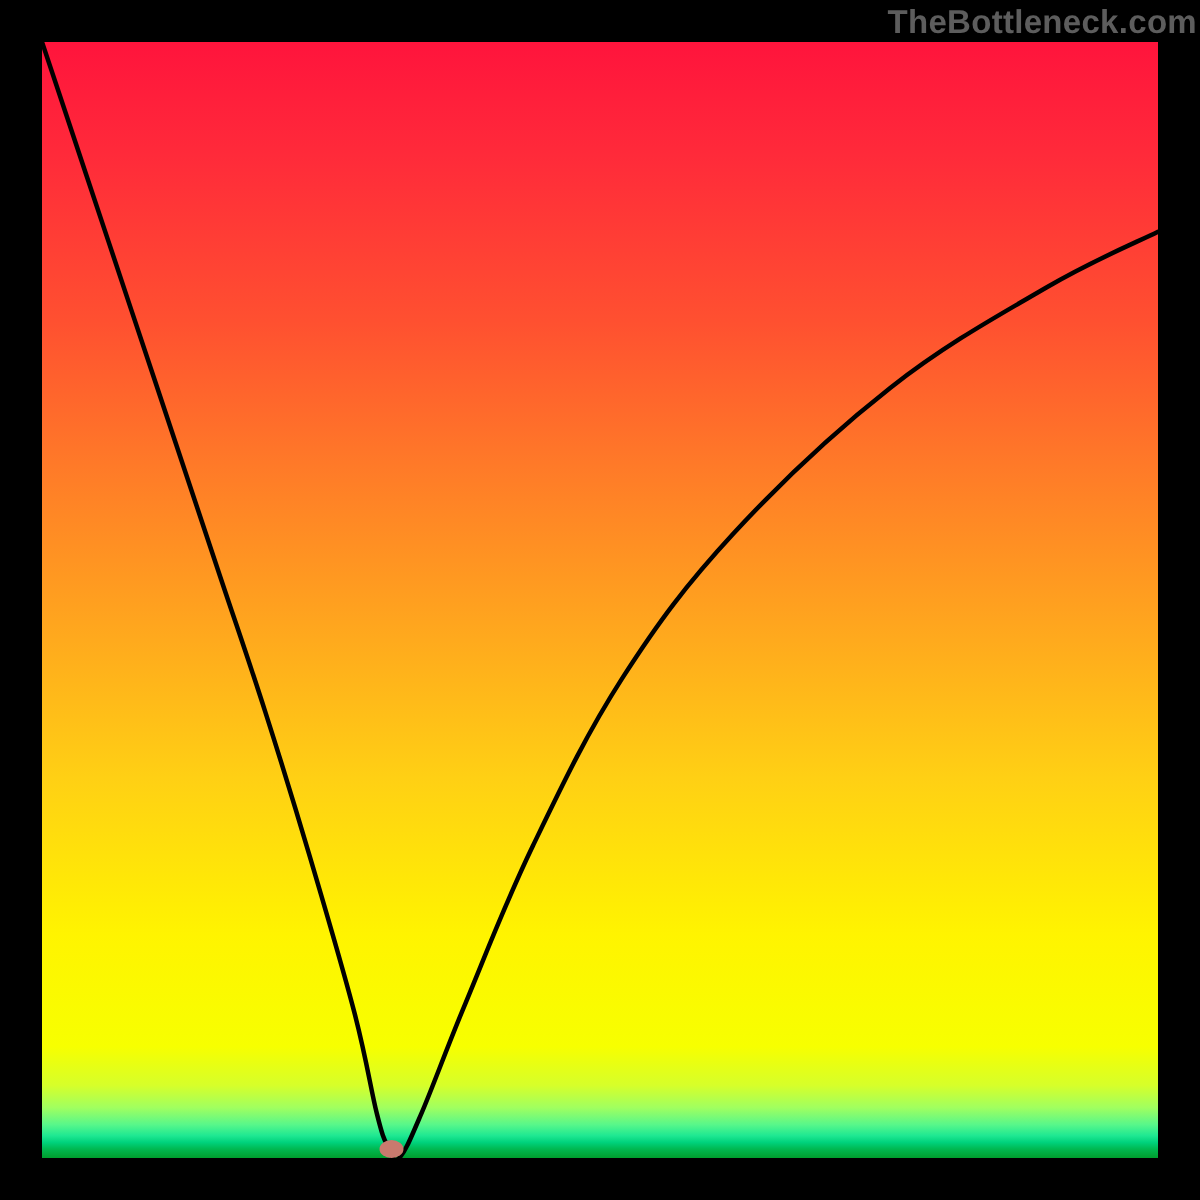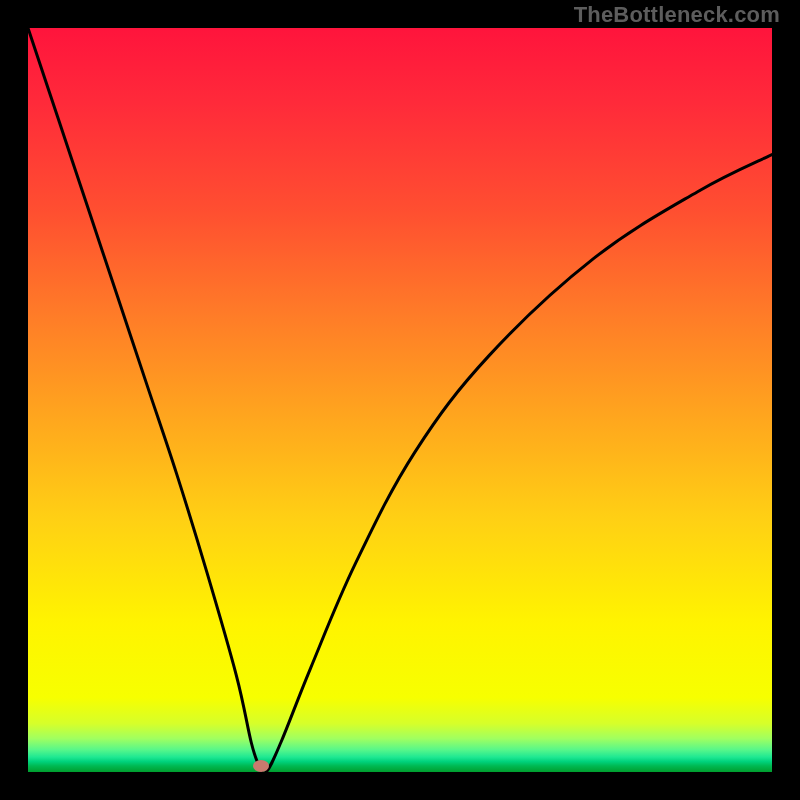--- a/index.html
+++ b/index.html
@@ -13,21 +13,21 @@
   }
   .frame {
     position: relative;
     width: 800px;
     height: 800px;
     background: #000;
   }
   .watermark {
     position: absolute;
     top: 2px;
-    right: 20px;
+    right: 2px;
     font-size: 22px;
     font-weight: 600;
     color: #5d5d5d;
     letter-spacing: 0.2px;
     z-index: 5;
     user-select: none;
   }
   .plot-area {
     position: absolute;
     left: 28px;

